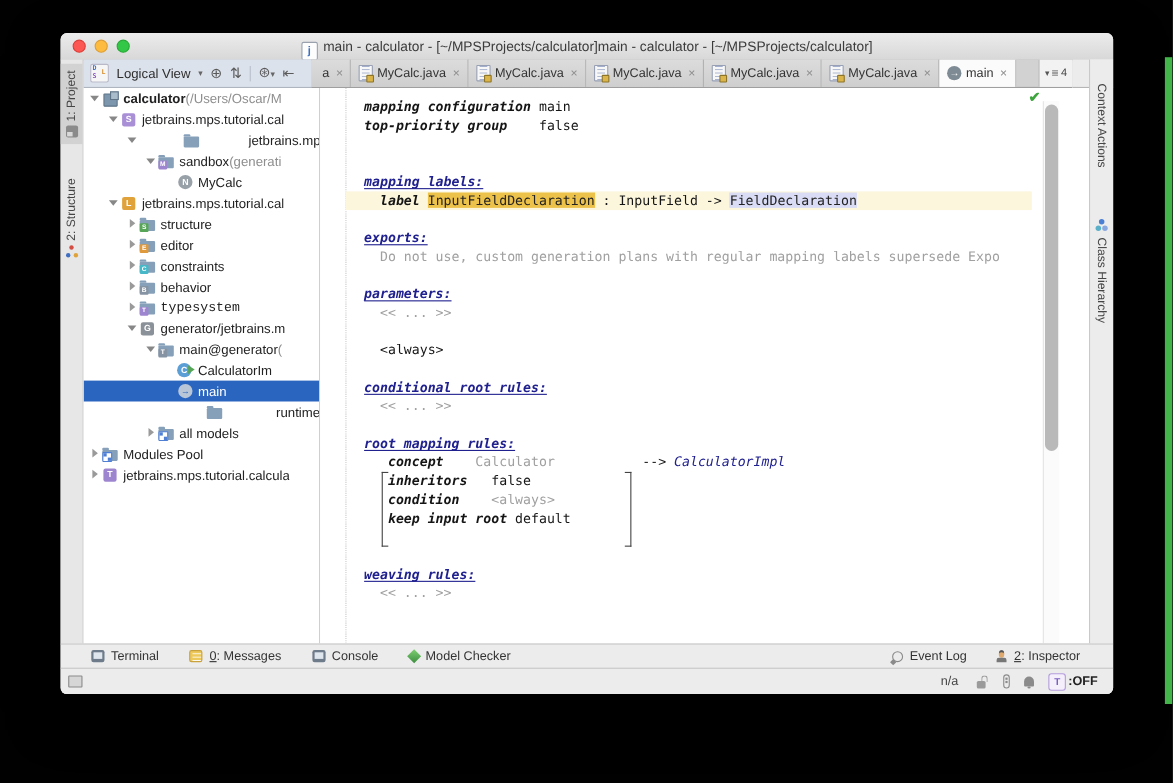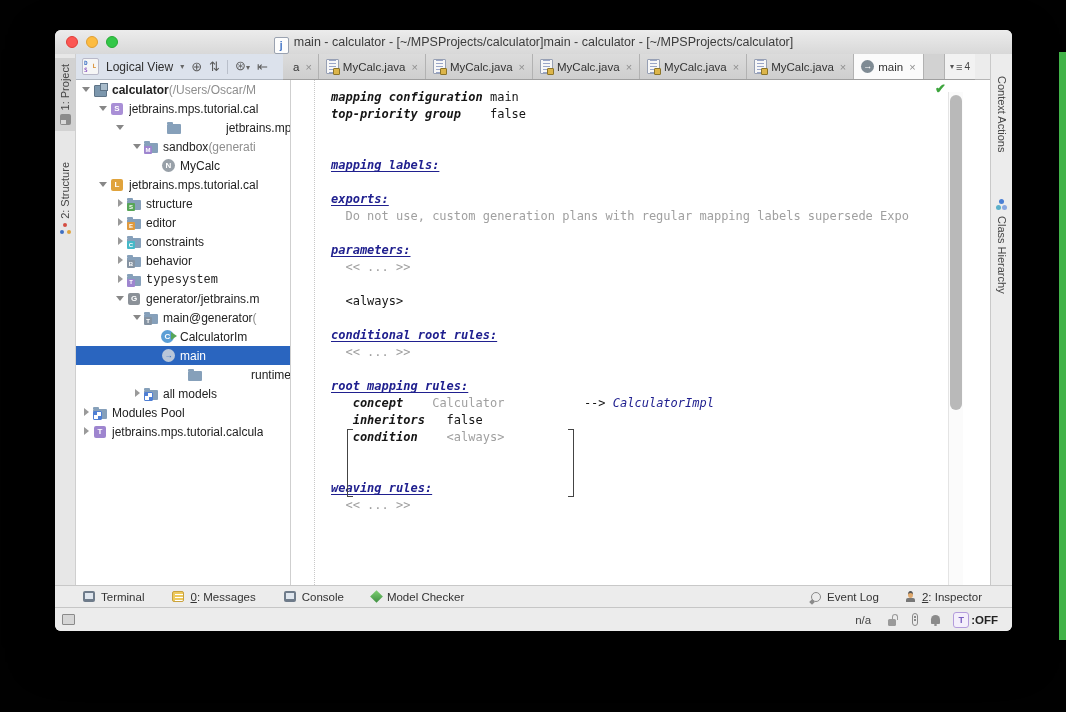--- a/index.html
+++ b/index.html
@@ -394,36 +394,38 @@
       </div>
 
     <div class="editor">
       <div class="gutter"></div>
       <div class="elines" id="editor-lines">
           <div class="eline"><span class="seg-b">mapping configuration</span><span class="seg-p"> main</span></div>
           <div class="eline"><span class="seg-b">top-priority group</span><span class="seg-p">    false</span></div>
           <div class="eline"></div>
           <div class="eline"></div>
           <div class="eline"><span class="seg-h">mapping labels:</span></div>
+          <div class="eline cur"><span class="seg-p">  </span><span class="seg-b">label</span><span class="seg-p"> </span><span class="seg-y">InputFieldDeclaration</span><span class="seg-p"> : InputField -&gt; </span><span class="seg-l">FieldDeclaration</span></div>
           <div class="eline"></div>
           <div class="eline"><span class="seg-h">exports:</span></div>
           <div class="eline"><span class="seg-g">  Do not use, custom generation plans with regular mapping labels supersede Expo</span></div>
           <div class="eline"></div>
           <div class="eline"><span class="seg-h">parameters:</span></div>
           <div class="eline"><span class="seg-g">  &lt;&lt; ... &gt;&gt;</span></div>
           <div class="eline"></div>
           <div class="eline"><span class="seg-p">  &lt;always&gt;</span></div>
           <div class="eline"></div>
           <div class="eline"><span class="seg-h">conditional root rules:</span></div>
           <div class="eline"><span class="seg-g">  &lt;&lt; ... &gt;&gt;</span></div>
           <div class="eline"></div>
           <div class="eline"><span class="seg-h">root mapping rules:</span></div>
           <div class="eline"><span class="seg-b">   concept</span><span class="seg-p">    </span><span class="seg-g">Calculator</span><span class="seg-p">           --&gt; </span><span class="seg-ni">CalculatorImpl</span></div>
           <div class="eline"><span class="seg-b">   inheritors</span><span class="seg-p">   </span><span class="seg-p">false</span></div>
           <div class="eline"><span class="seg-b">   condition</span><span class="seg-p">    </span><span class="seg-g">&lt;always&gt;</span></div>
+          <div class="eline"><span class="seg-b">   keep input root</span><span class="seg-p"> </span><span class="seg-p">default</span></div>
           <div class="eline"></div>
           <div class="eline"></div>
           <div class="eline"><span class="seg-h">weaving rules:</span></div>
           <div class="eline"><span class="seg-g">  &lt;&lt; ... &gt;&gt;</span></div>
         </div>
       <div class="bkt bkt-l"></div>
       <div class="bkt bkt-r"></div>
       <div class="echeck">✔</div>
       <div class="sbar-track"></div>
       <div class="sbar-thumb"></div>

